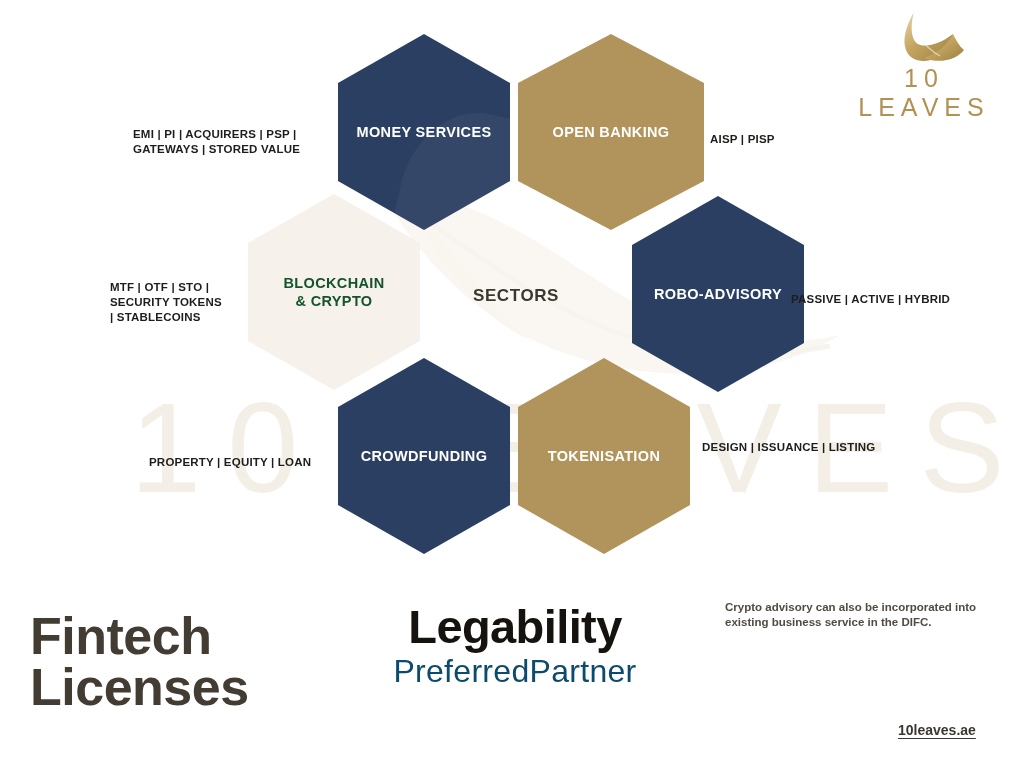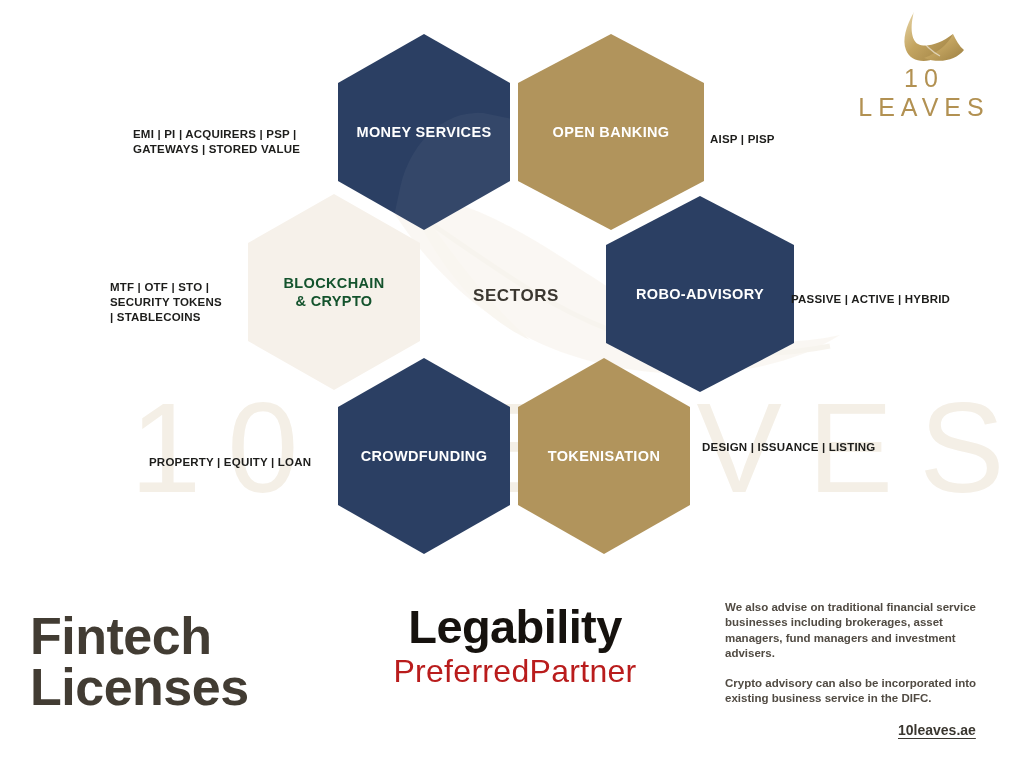--- a/index.html
+++ b/index.html
@@ -65,21 +65,21 @@
        color:#1d1d1b;line-height:1.32;}
   .cap.r{text-align:left;}
 
   
   .title-block{position:absolute;left:30px;top:598px;width:330px;margin-top:13px;}
   .title-block .t{
     font-size:52px;font-weight:700;line-height:.98;color:#423c33;letter-spacing:-.5px;
   }
   .brand-block{position:absolute;left:370px;top:602px;width:290px;text-align:center;}
   .brand-block .b1{font-size:47px;font-weight:700;color:#16120e;letter-spacing:-.6px;line-height:1.05;}
-  .brand-block .b2{font-size:32px;font-weight:400;color:#b91c1c;letter-spacing:.3px;margin-top:2px;}
+  .brand-block .b2{font-size:32px;font-weight:400;color:#0c4a6e;letter-spacing:.3px;margin-top:2px;}
 
   .note{position:absolute;left:725px;top:600px;width:258px;
         font-size:11.5px;font-weight:700;line-height:1.34;color:#514b43;}
   .note p{margin:0 0 14px 0;}
   .note p:last-child{margin-bottom:0;}
 
   .site{
     position:absolute;left:898px;top:722px;
     font-size:14px;font-weight:700;color:#3b3730;
     text-decoration:underline;text-underline-offset:3px;
@@ -121,21 +121,21 @@
 
   <div class="hex gold" style="left:518px;top:34px;width:186px;height:196px;">
     <span class="label">OPEN BANKING</span>
   </div>
 
   <div class="hex cream" style="left:248px;top:194px;width:172px;height:196px;">
     <span class="label" style="white-space:pre-line;">BLOCKCHAIN
 &amp; CRYPTO</span>
   </div>
 
-  <div class="hex navy" style="left:606px;top:196px;width:188px;height:196px;">
+  <div class="hex navy" style="left:632px;top:196px;width:172px;height:196px;">
     <span class="label">ROBO-ADVISORY</span>
   </div>
 
   <div class="hex navy" style="left:338px;top:358px;width:172px;height:196px;">
     <span class="label">CROWDFUNDING</span>
   </div>
 
   <div class="hex gold" style="left:518px;top:358px;width:172px;height:196px;">
     <span class="label">TOKENISATION</span>
   </div>
@@ -161,19 +161,18 @@
     <div class="t">Fintech</div>
     <div class="t">Licenses</div>
   </div>
 
   <div class="brand-block">
     <div class="b1">Legability</div>
     <div class="b2">PreferredPartner</div>
   </div>
 
   <div class="note">
-    <p>We also advise on traditional financial service businesses including brokerages, asset managers, fund managers and investment advisers.</p>
     <p>Crypto advisory can also be incorporated into existing business service in the DIFC.</p>
   </div>
 
   <a class="site" href="#">10leaves.ae</a>
 
 </div>
 
 </body></html>

